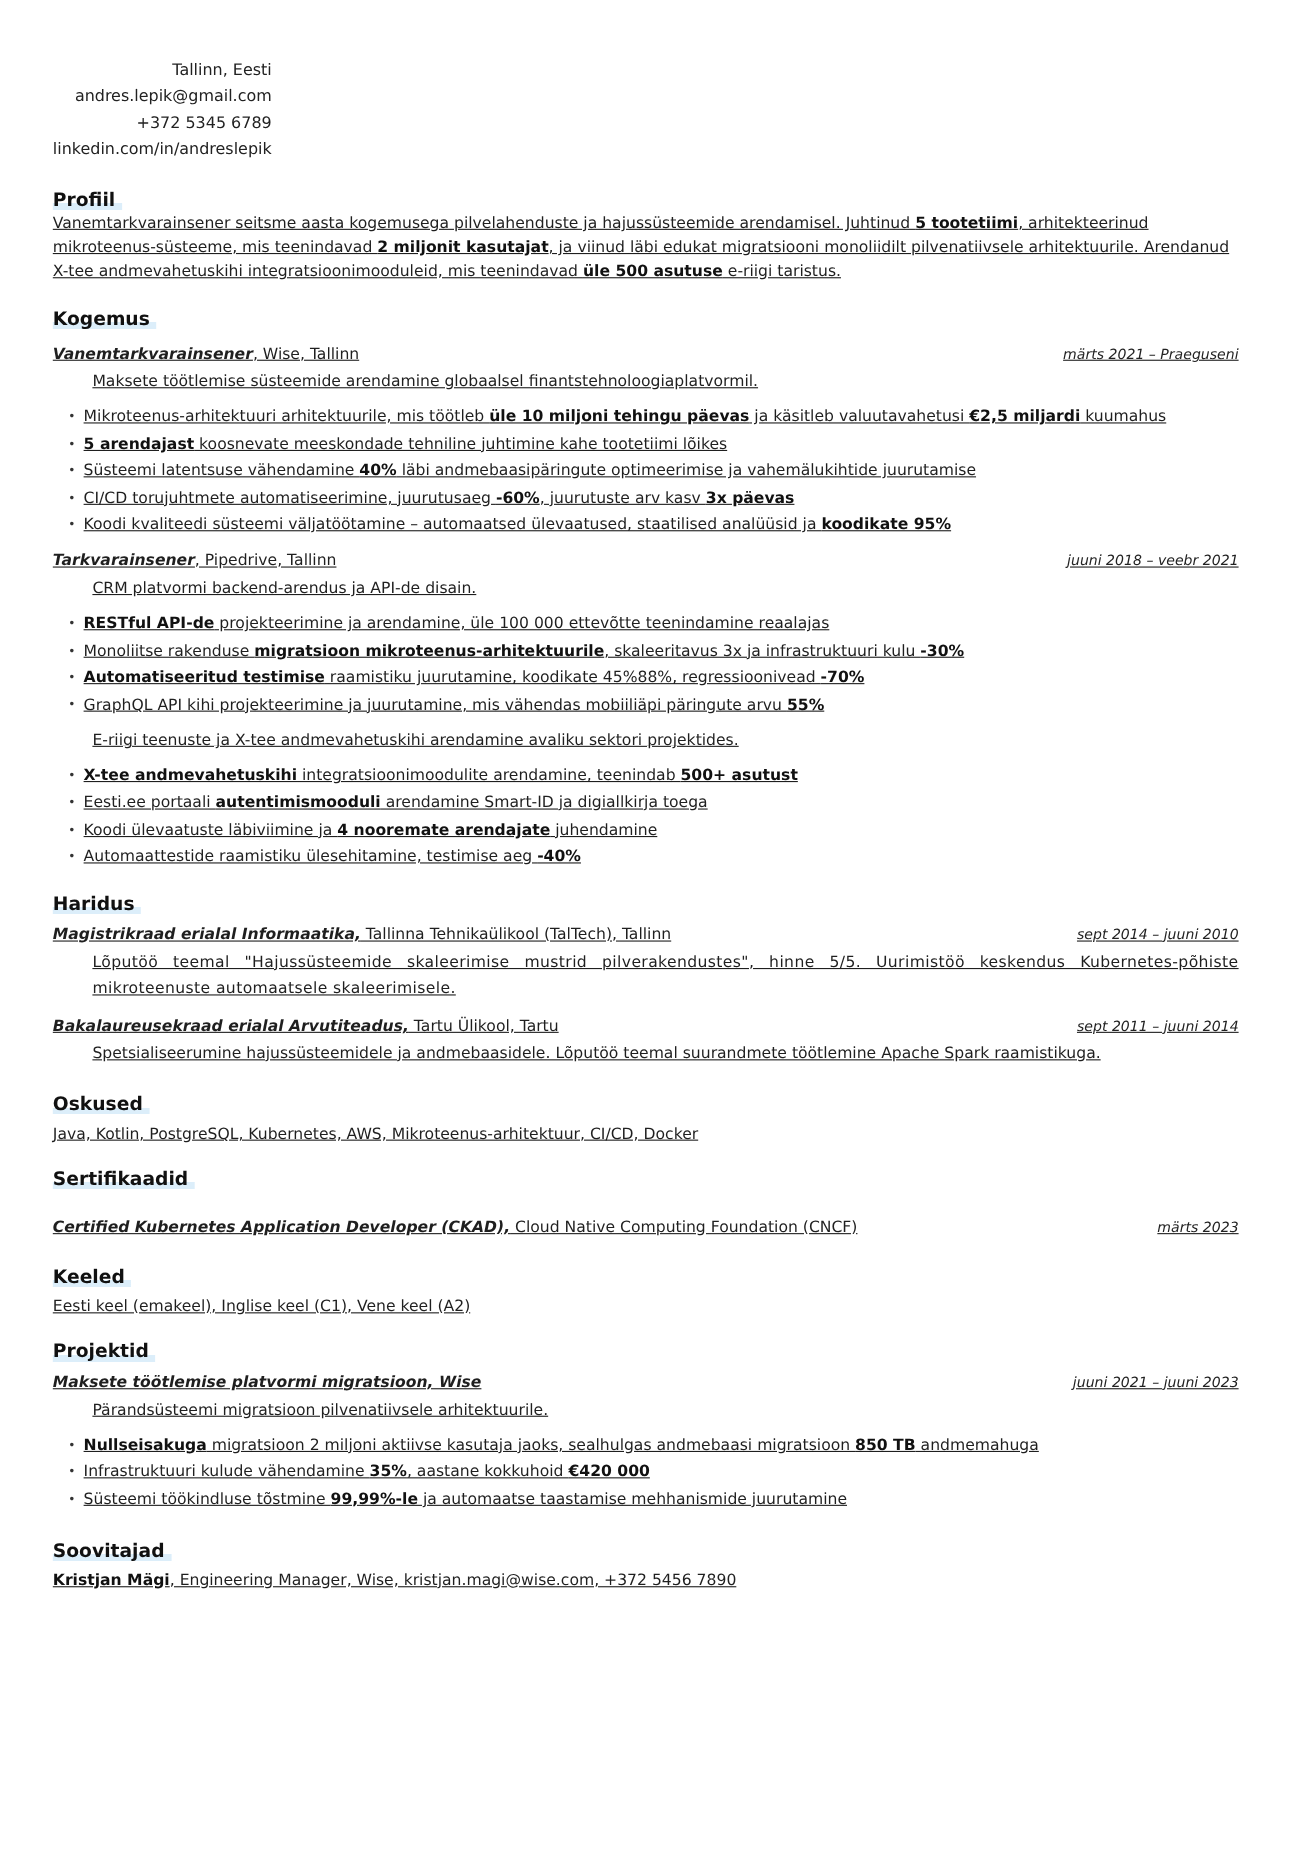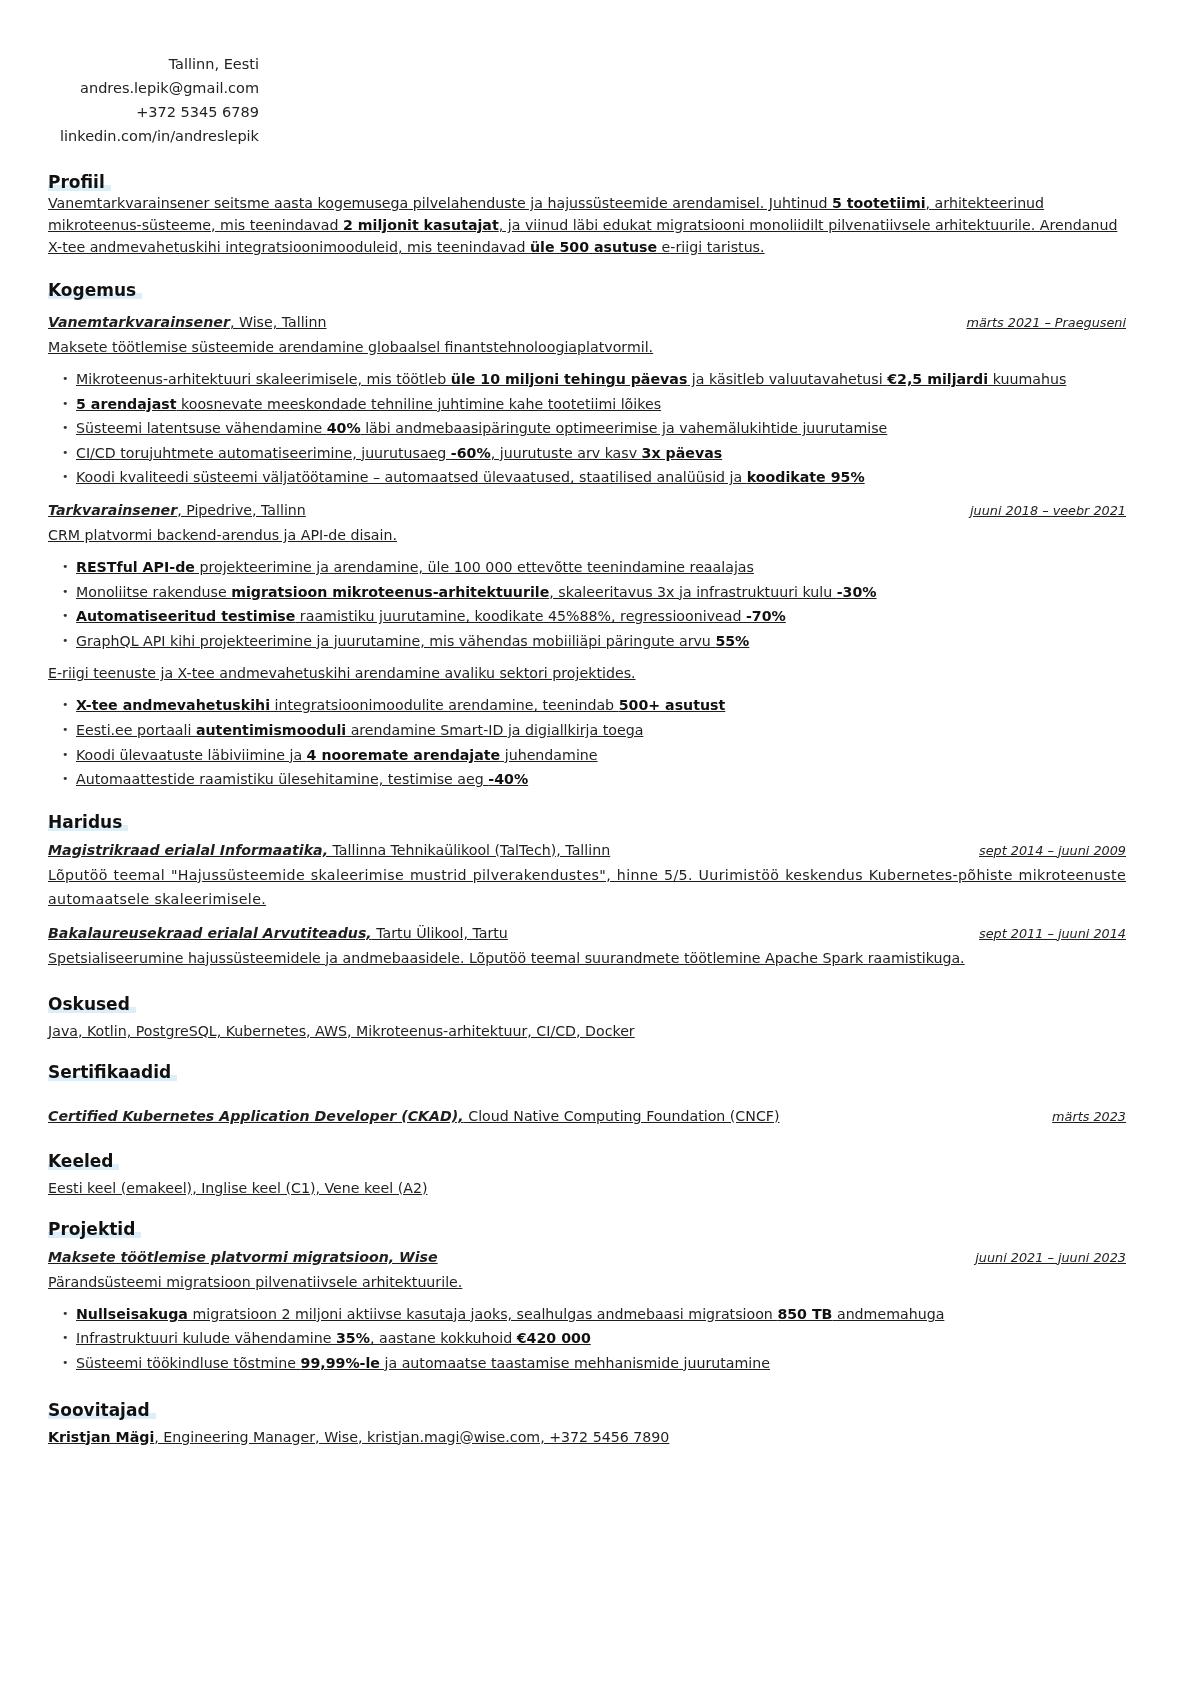--- a/index.html
+++ b/index.html
@@ -14,34 +14,34 @@
     .header { display: flex; justify-content: space-between; align-items: flex-start; margin-bottom: 20px; }
     .name-wrap { padding-top: 10px; }
     .name {
       font-family: "DejaVu Sans", sans-serif; font-weight: bold; font-size: 37px; line-height: 42px;
       letter-spacing: -0.5px; color: #111;
       background: linear-gradient(to bottom, transparent 0, transparent 60%, #cfe6f8 60%, #cfe6f8 82%, transparent 82%);
       padding-right: 12px;
       display: inline-block;
     }
     .subtitle { font-style: italic; font-size: 17.5px; line-height: 24px; margin-top: 2px; color: #1a1a1a; }
-    .contact { text-align: right; font-size: 14.5px; line-height: 24px; color: #222; margin-left: 12px; }
+    .contact { text-align: right; font-size: 14.5px; line-height: 24px; color: #222; }
     .section { margin-bottom: 10px; text-decoration: underline; }
     .section-title {
       display: inline-block; font-weight: bold; font-size: 17px; line-height: 24px; color: #111;
       margin: 8px 0 4px 0;
       background: linear-gradient(to bottom, transparent 0, transparent 62%, #dceefa 62%, #dceefa 88%, transparent 88%);
       padding-right: 6px;
     }
     .para { font-size: 14.2px; line-height: 22px; }
     .entry { margin-bottom: 8px; }
     .entry-head { display: flex; justify-content: space-between; align-items: baseline; line-height: 24px; }
     .entry-head .role { font-weight: bold; font-style: italic; }
     .entry-date { font-style: italic; font-size: 12.8px; color: #222; }
-    .entry-desc { line-height: 24px; }
+    .entry-desc { line-height: 24px; margin-left: 36px; }
     .entry-desc.justify { text-align: justify; letter-spacing: 0.35px; }
     ul.bullets { list-style: none; margin: 8px 0 6px 0; padding: 0 0 0 14px; }
     ul.bullets li { position: relative; padding-left: 14px; line-height: 24.6px; }
     ul.bullets li::before { content: "\2022"; position: absolute; left: 0; top: 0; font-size: 11px; color: #333; }
     b { font-weight: bold; color: #111; }
   </style>
 </head>
 <body>
 
 <div class="page">
@@ -63,21 +63,21 @@
   <div class="section" style="margin-top:12px;">
     <div class="section-title">Kogemus</div>
 
     <div class="entry" style="margin-top:4px;">
       <div class="entry-head">
         <div><span class="role">Vanemtarkvarainsener</span><span>, Wise, Tallinn</span></div>
         <div class="entry-date">märts 2021 – Praeguseni</div>
       </div>
       <div class="entry-desc">Maksete töötlemise süsteemide arendamine globaalsel finantstehnoloogiaplatvormil.</div>
       <ul class="bullets">
-          <li><span>Mikroteenus-arhitektuuri skaleerimisele, mis töötleb </span><b>üle 10 miljoni tehingu päevas</b><span> ja käsitleb valuutavahetusi </span><b>€2,5 miljardi</b><span> kuumahus</span></li>
+          <li><span>Mikroteenus-arhitektuuri arhitektuurile, mis töötleb </span><b>üle 10 miljoni tehingu päevas</b><span> ja käsitleb valuutavahetusi </span><b>€2,5 miljardi</b><span> kuumahus</span></li>
           <li><b>5 arendajast</b><span> koosnevate meeskondade tehniline juhtimine kahe tootetiimi lõikes</span></li>
           <li><span>Süsteemi latentsuse vähendamine </span><b>40%</b><span> läbi andmebaasipäringute optimeerimise ja vahemälukihtide juurutamise</span></li>
           <li><span>CI/CD torujuhtmete automatiseerimine, juurutusaeg </span><b>-60%</b><span>, juurutuste arv kasv </span><b>3x päevas</b></li>
           <li><span>Koodi kvaliteedi süsteemi väljatöötamine – automaatsed ülevaatused, staatilised analüüsid ja </span><b>koodikate 95%</b></li>
         </ul>
     </div>
 
     <div class="entry">
       <div class="entry-head">
         <div><span class="role">Tarkvarainsener</span><span>, Pipedrive, Tallinn</span></div>
@@ -102,21 +102,21 @@
         </ul>
     </div>
   </div>
 
   <div class="section">
     <div class="section-title">Haridus</div>
 
     <div class="entry">
       <div class="entry-head">
         <div><span class="role">Magistrikraad erialal Informaatika,</span><span> Tallinna Tehnikaülikool (TalTech), Tallinn</span></div>
-        <div class="entry-date">sept 2014 – juuni 2009</div>
+        <div class="entry-date">sept 2014 – juuni 2010</div>
       </div>
       <div class="entry-desc justify">Lõputöö teemal "Hajussüsteemide skaleerimise mustrid pilverakendustes", hinne 5/5. Uurimistöö keskendus Kubernetes-põhiste mikroteenuste automaatsele skaleerimisele.</div>
     </div>
 
     <div class="entry" style="margin-top:10px;">
       <div class="entry-head">
         <div><span class="role">Bakalaureusekraad erialal Arvutiteadus,</span><span> Tartu Ülikool, Tartu</span></div>
         <div class="entry-date">sept 2011 – juuni 2014</div>
       </div>
       <div class="entry-desc">Spetsialiseerumine hajussüsteemidele ja andmebaasidele. Lõputöö teemal suurandmete töötlemine Apache Spark raamistikuga.</div>

